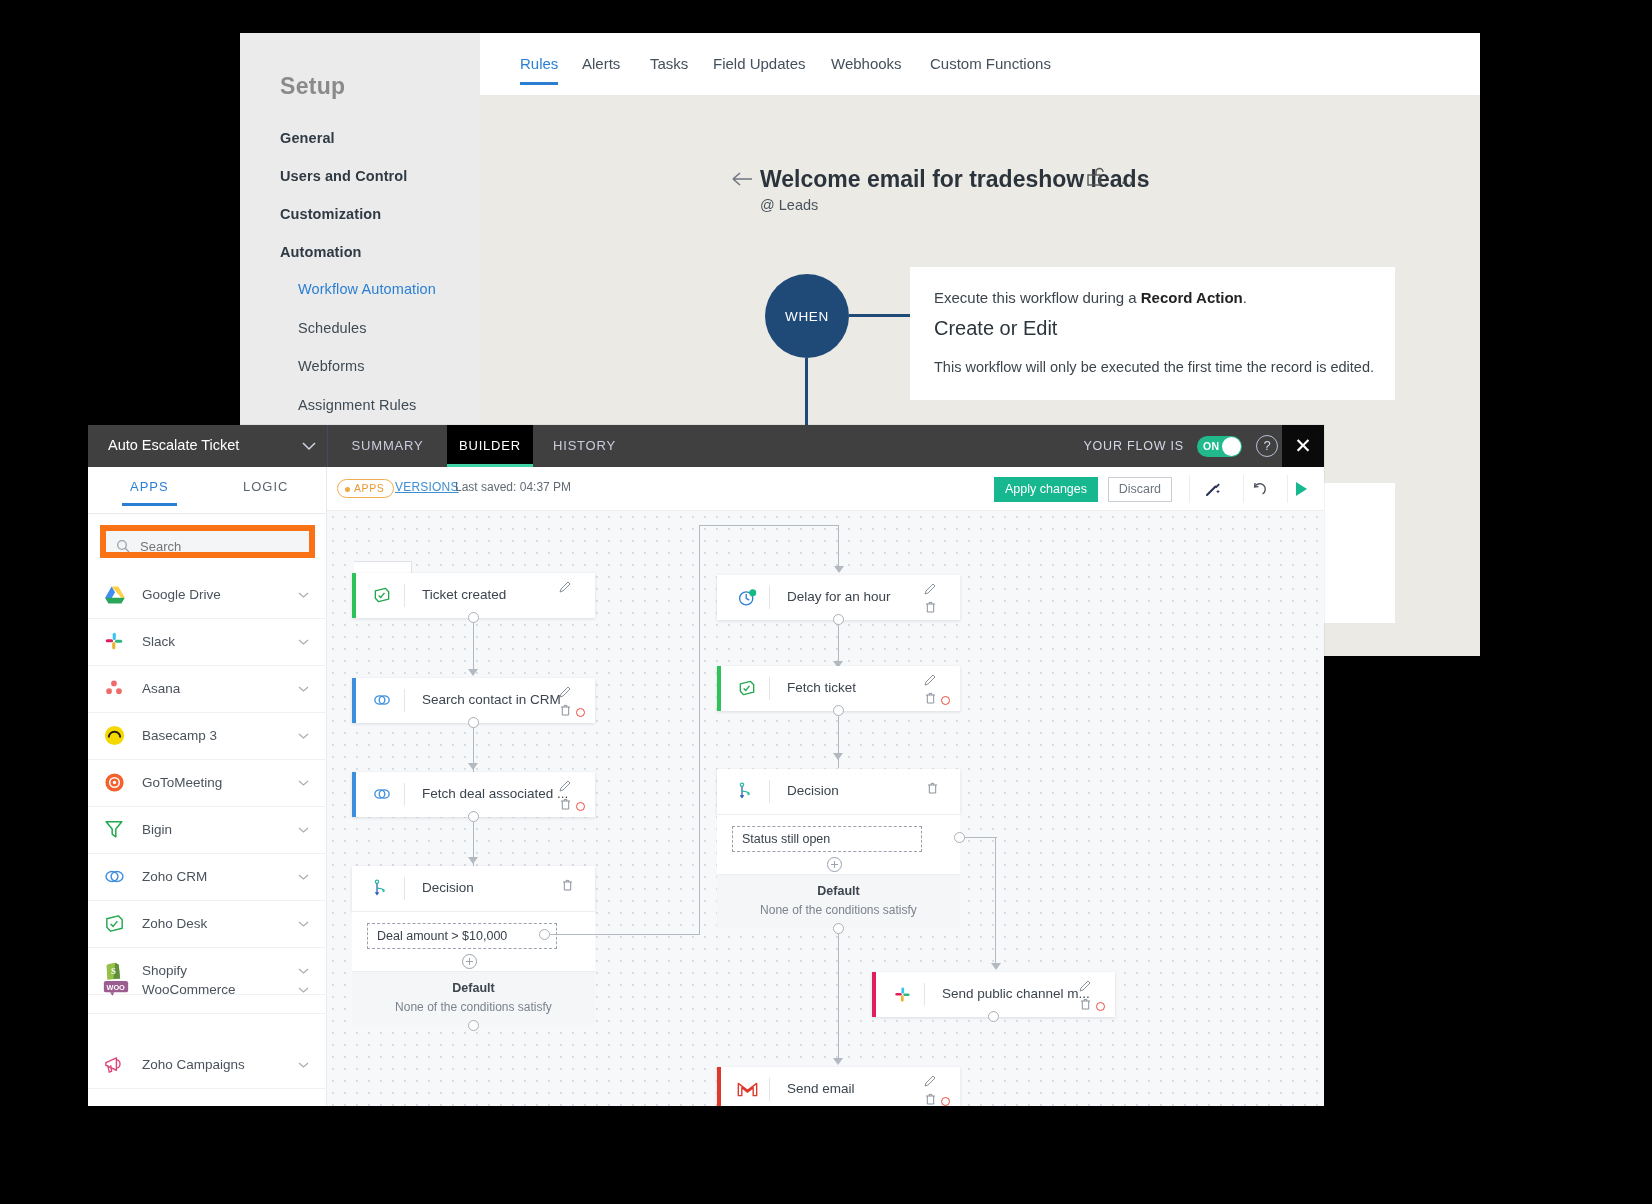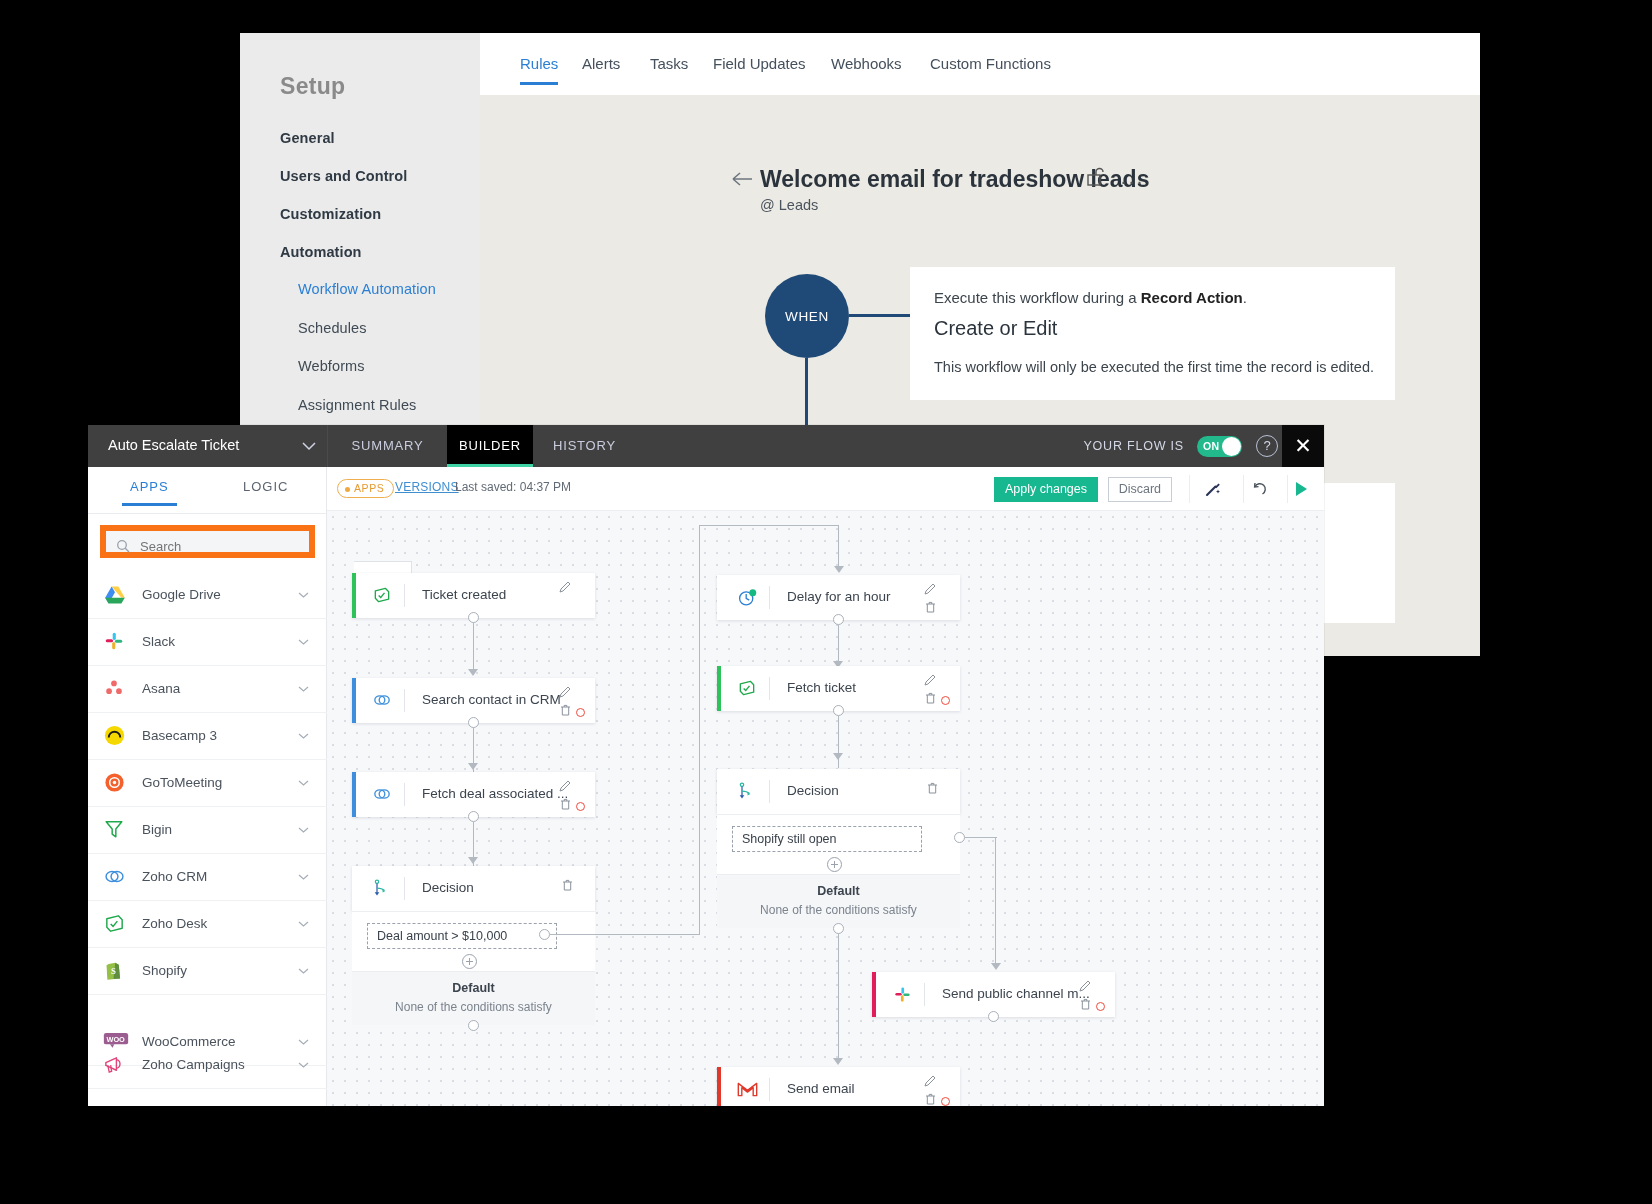--- a/index.html
+++ b/index.html
@@ -566,21 +566,21 @@
         </svg>
       </span>
       <span class="label">Shopify</span>
       <span class="caret">
         <svg width="11" height="8" viewBox="0 0 11 8">
             <path d="M1 2 L5.5 6 L10 2" fill="none" stroke="#a6adb6" stroke-width="1.2"></path>
           </svg>
       </span>
     </div>
 
-    <div class="app-row" style="top:552px">
+    <div class="app-row" style="top:500px">
       <span class="icon">
         <svg width="26" height="20" viewBox="0 0 30 20">
           <rect x="1" y="2" width="28" height="13" rx="2.5" fill="#9b5c8f"></rect>
           <path d="M8 15 L11 19 L13 15 Z" fill="#9b5c8f"></path>
           <text x="4" y="12" font-family="Liberation Sans, sans-serif" font-size="8.5" fill="#ffffff" font-weight="bold">WOO</text>
         </svg>
       </span>
       <span class="label">WooCommerce</span>
       <span class="caret">
         <svg width="11" height="8" viewBox="0 0 11 8">
@@ -828,21 +828,21 @@
           <span class="vline"></span>
           <span class="ntitle">Decision</span>
           <span class="act-del-only">
             <svg width="11" height="12" viewBox="0 0 11 12">
               <path d="M1 3 H10 M2.3 3 V11 H8.7 V3 M4.2 3 V1.4 H6.8 V3" fill="none" stroke="#8a929c" stroke-width="1"></path>
             </svg>
           </span>
         </div>
       </div>
       <div class="node" style="left:390px; top:303px; width:243px; height:60px; box-shadow:none; border-top:1px solid #eceef1">
-        <div class="cond-box" style="left:15px; top:11px; width:190px">Shopify still open</div>
+        <div class="cond-box" style="left:15px; top:11px; width:190px">Status still open</div>
         <div class="plus-ico" style="left:110px; top:42px"></div>
       </div>
       <div class="port" style="left:627px; top:321px"></div>
       <div class="default-zone" style="left:390px; top:363px; width:243px; height:54px">
         <div class="d1">Default</div>
         <div class="d2">None of the conditions satisfy</div>
       </div>
       <div class="port" style="left:506px; top:412px"></div>
 
       <div class="conn" style="left:638px; top:326px; width:32px; height:1.4px"></div>

